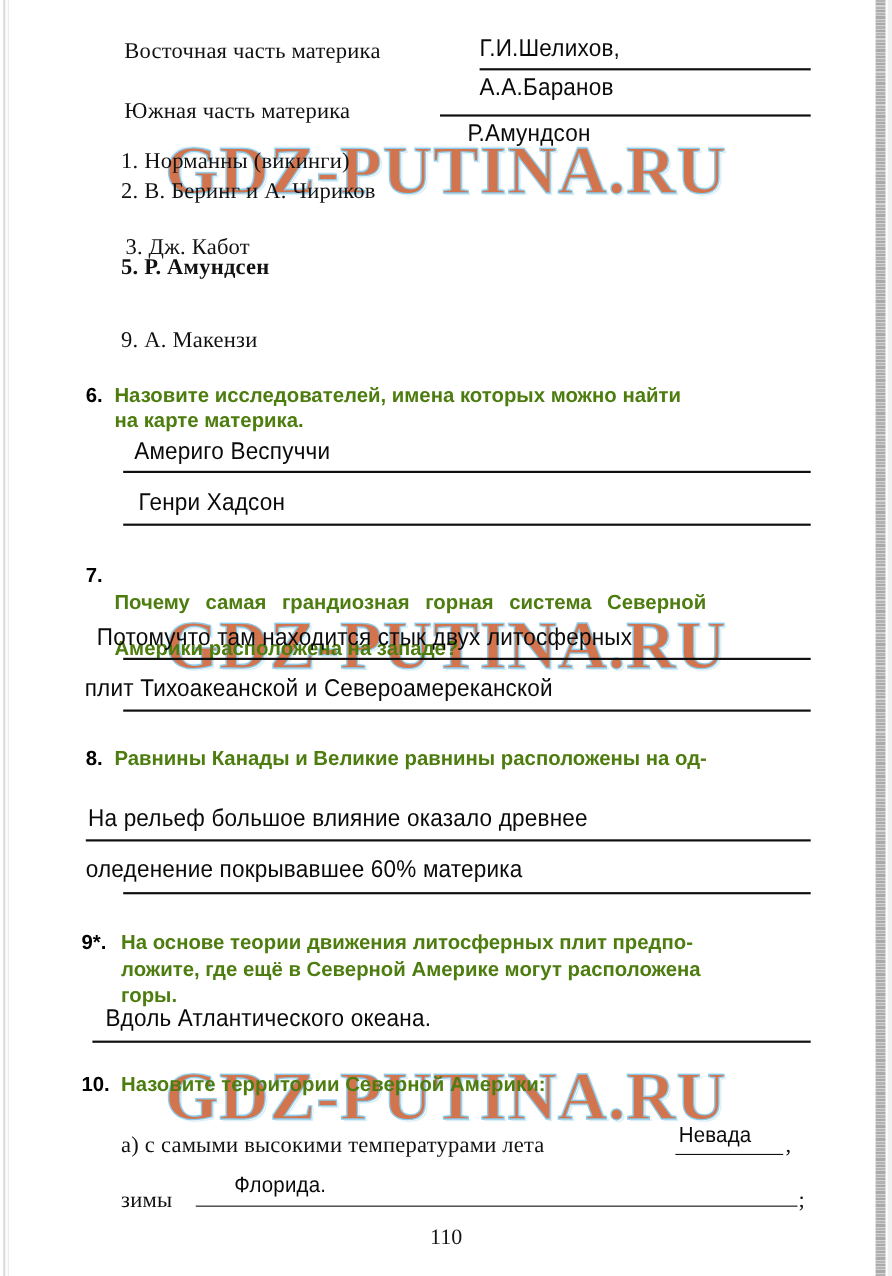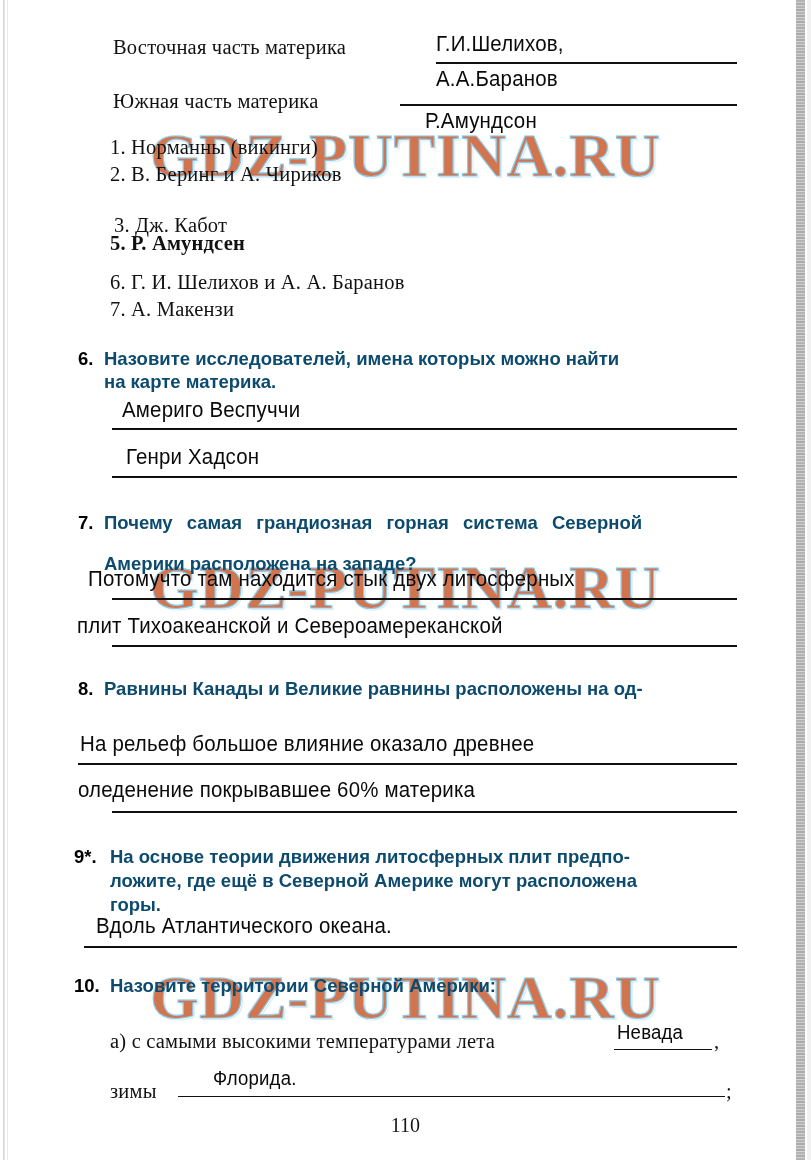--- a/index.html
+++ b/index.html
@@ -91,21 +91,21 @@
   .serif {
     font-family: "Liberation Serif", serif;
     font-size: 20.5px;
     color: #111111;
     letter-spacing: .2px;
   }
   
   .sans-q {
     font-family: "Liberation Sans", sans-serif;
     font-size: 18.5px;
-    color: #0c4a6e;
+    color: #4d7c0f;
     font-weight: 700;
   }
   .qnum {
     font-family: "Liberation Sans", sans-serif;
     font-weight: 700;
     font-size: 18.5px;
     color: #000;
   }
   
   .hand {
@@ -164,36 +164,35 @@
     <div class="row hand" style="left:436px; top:66px;">А.А.Баранов</div>
 
     <div class="row serif" style="left:113px; top:90px;">Южная часть материка</div>
     <div class="rule" style="left:400px; top:104px; width:337px;"></div>
     <div class="row hand" style="left:425px; top:108px;">Р.Амундсон</div>
 
     <div class="row serif" style="left:110px; top:136px;">1. Норманны (викинги)</div>
     <div class="row serif" style="left:110px; top:163px;">2. В. Беринг и А. Чириков</div>
     <div class="row serif" style="left:114px; top:190px;margin-top:24px;">3. Дж. Кабот</div>
     <div class="row serif" style="left:110px; top:232px;font-weight:bold;">5. Р. Амундсен</div>
-    <div class="row serif" style="left:110px; top:271px;">6. Г. И. Шелихов и А. А. Баранов</div>
-    <div class="row serif" style="left:110px; top:298px;">7. А. Макензи</div>
+    <div class="row serif" style="left:110px; top:298px;">9. А. Макензи</div>
 
     <div class="row qnum" style="left:78px; top:348px;">6.</div>
     <div class="row sans-q" style="left:104px; top:348px;">Назовите исследователей, имена которых можно найти</div>
     <div class="row sans-q" style="left:104px; top:371px;">на карте материка.</div>
 
     <div class="row hand" style="left:122px; top:397px;">Америго Веспуччи</div>
     <div class="rule" style="left:112px; top:428px; width:625px;"></div>
 
     <div class="row hand" style="left:126px; top:444px;">Генри Хадсон</div>
     <div class="rule" style="left:112px; top:476px; width:625px;"></div>
 
     <div class="row qnum" style="left:78px; top:512px;">7.</div>
     <div class="q-body" style="left:104px; top:512px; width:634px;">
-      <div class="sans-q just" style="word-spacing:9px;">Почему самая грандиозная горная система Северной</div>
+      <div class="sans-q just" style="word-spacing:9px;margin-top:25px;">Почему самая грандиозная горная система Северной</div>
       <div class="sans-q" style="margin-top:19px;">Америки расположена на западе?</div>
     </div>
 
     <div class="row hand" style="left:88px; top:566px;">Потомучто там находится стык двух литосферных</div>
     <div class="rule" style="left:112px; top:598px; width:625px;"></div>
 
     <div class="row hand" style="left:77px; top:613px;">плит Тихоакеанской и Североамереканской</div>
     <div class="rule" style="left:112px; top:645px; width:625px;"></div>
 
     <div class="row qnum" style="left:78px; top:678px;">8.</div>

